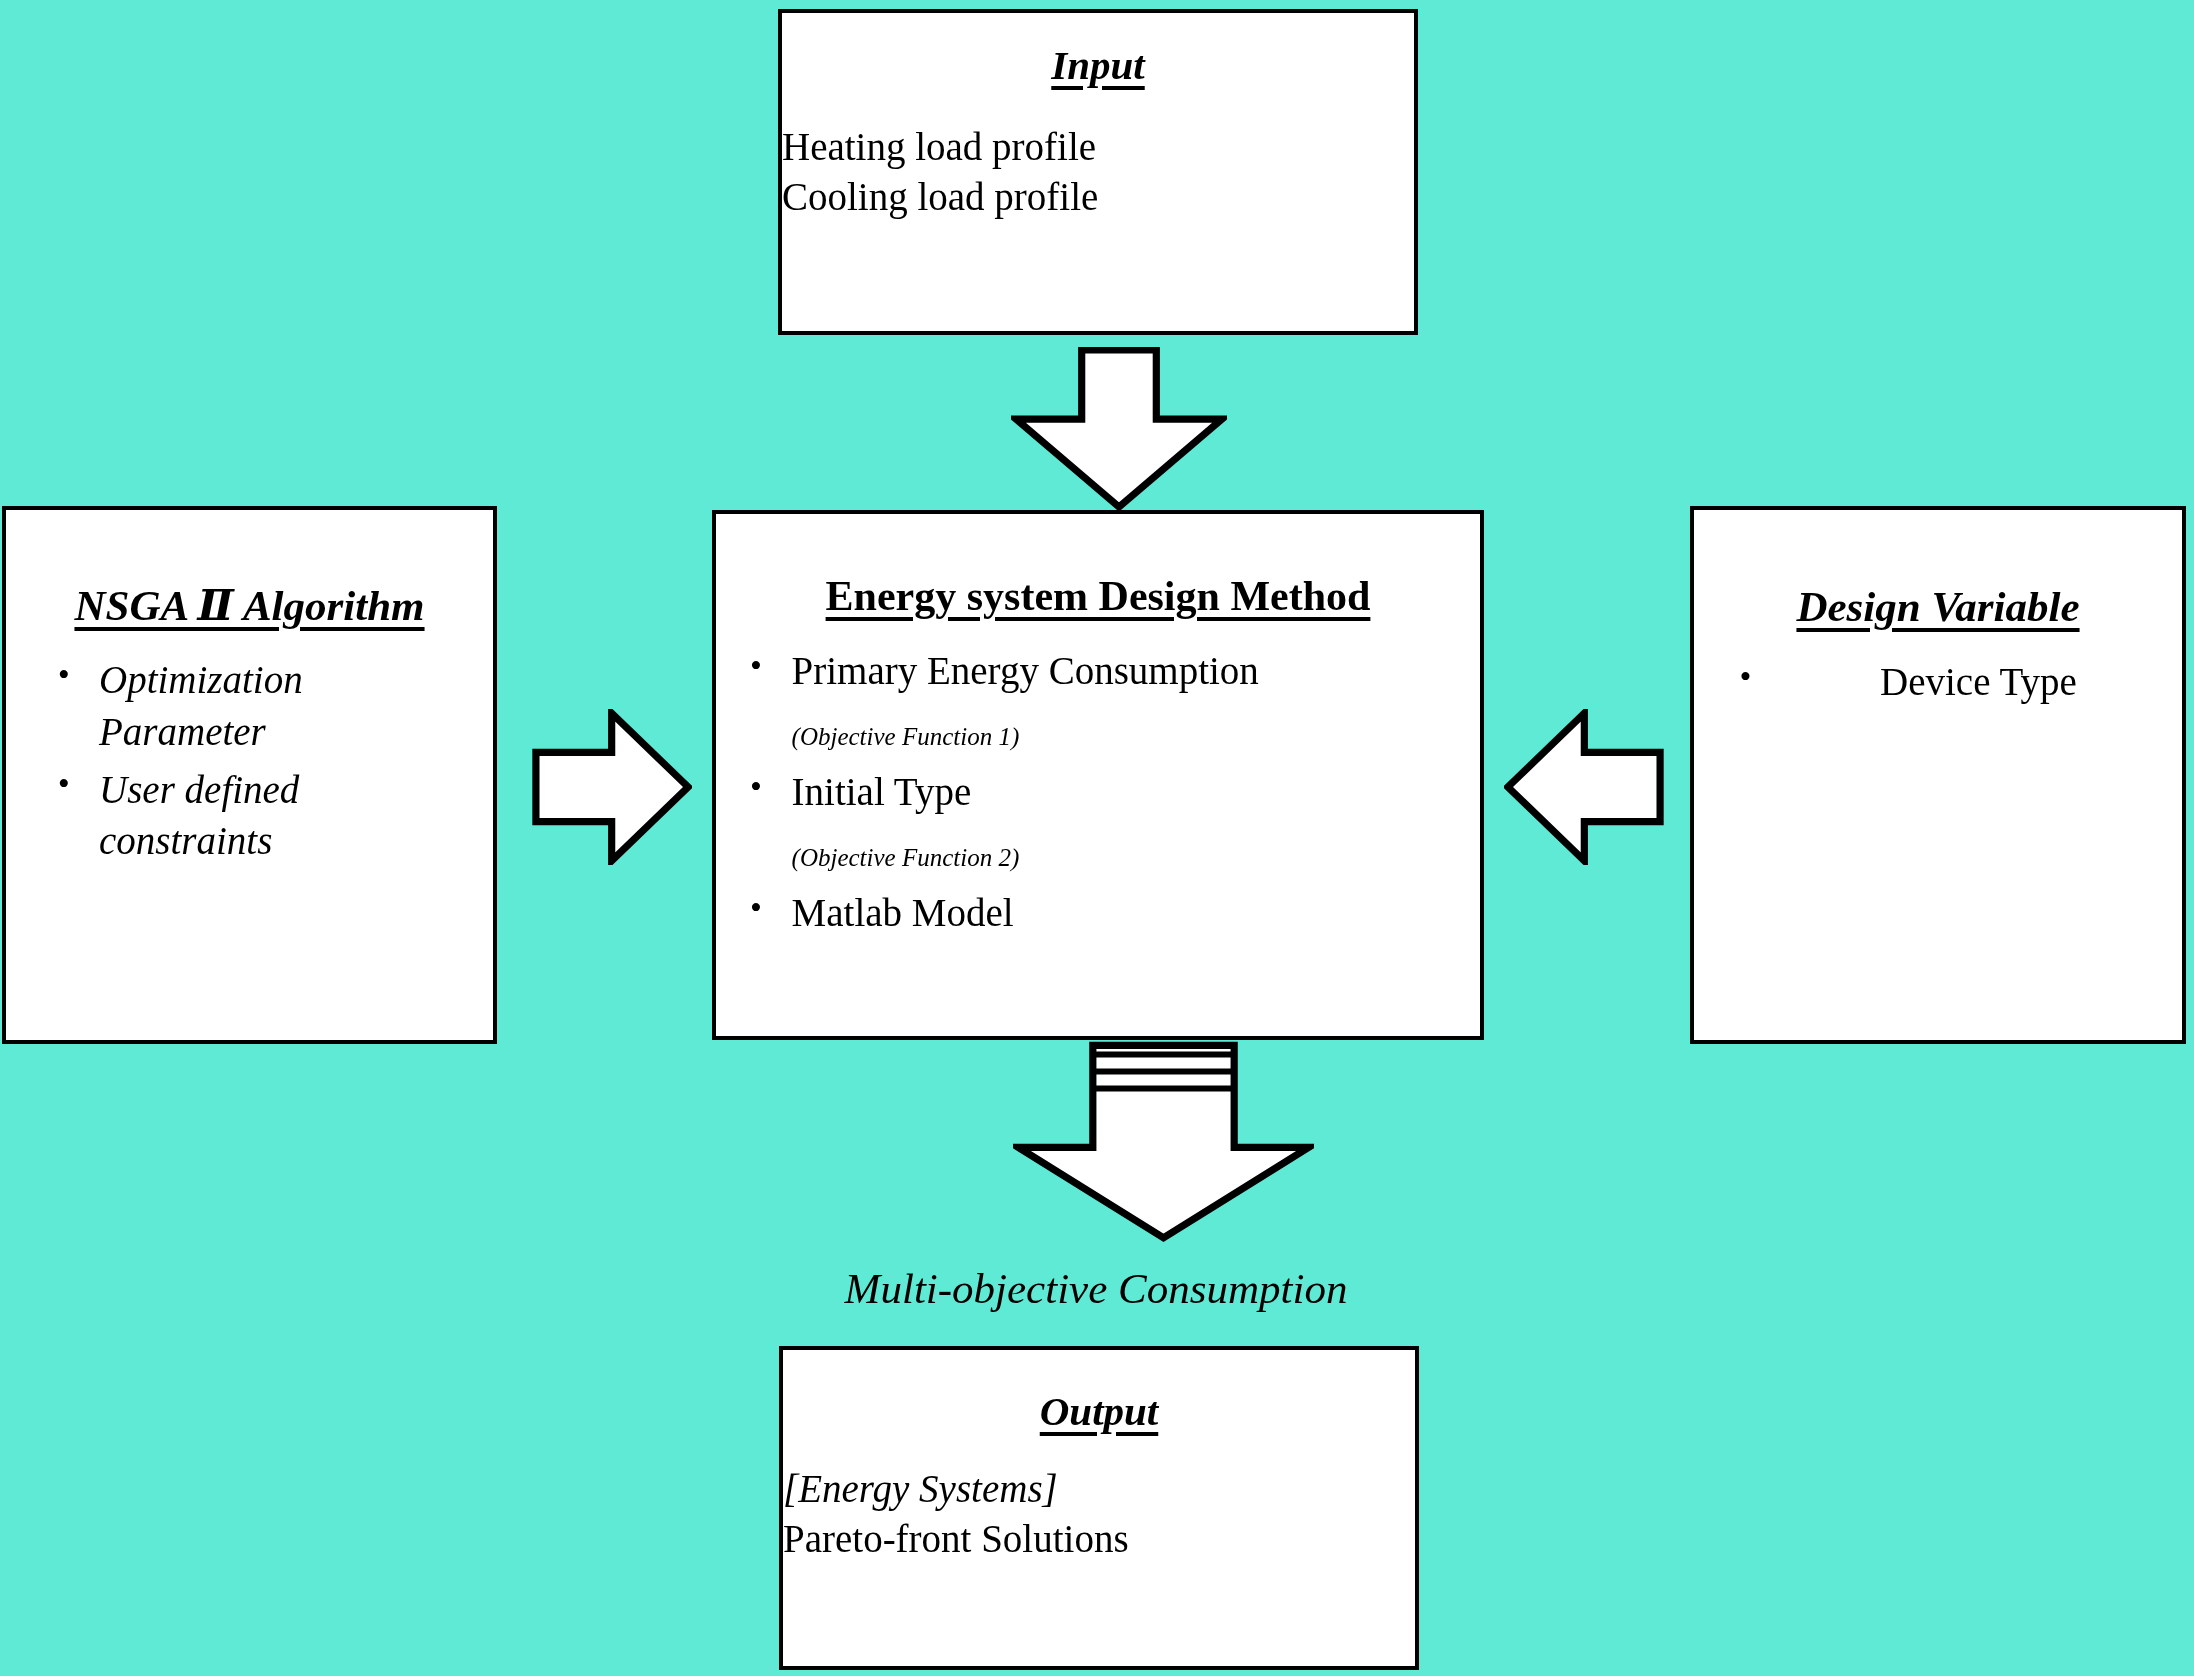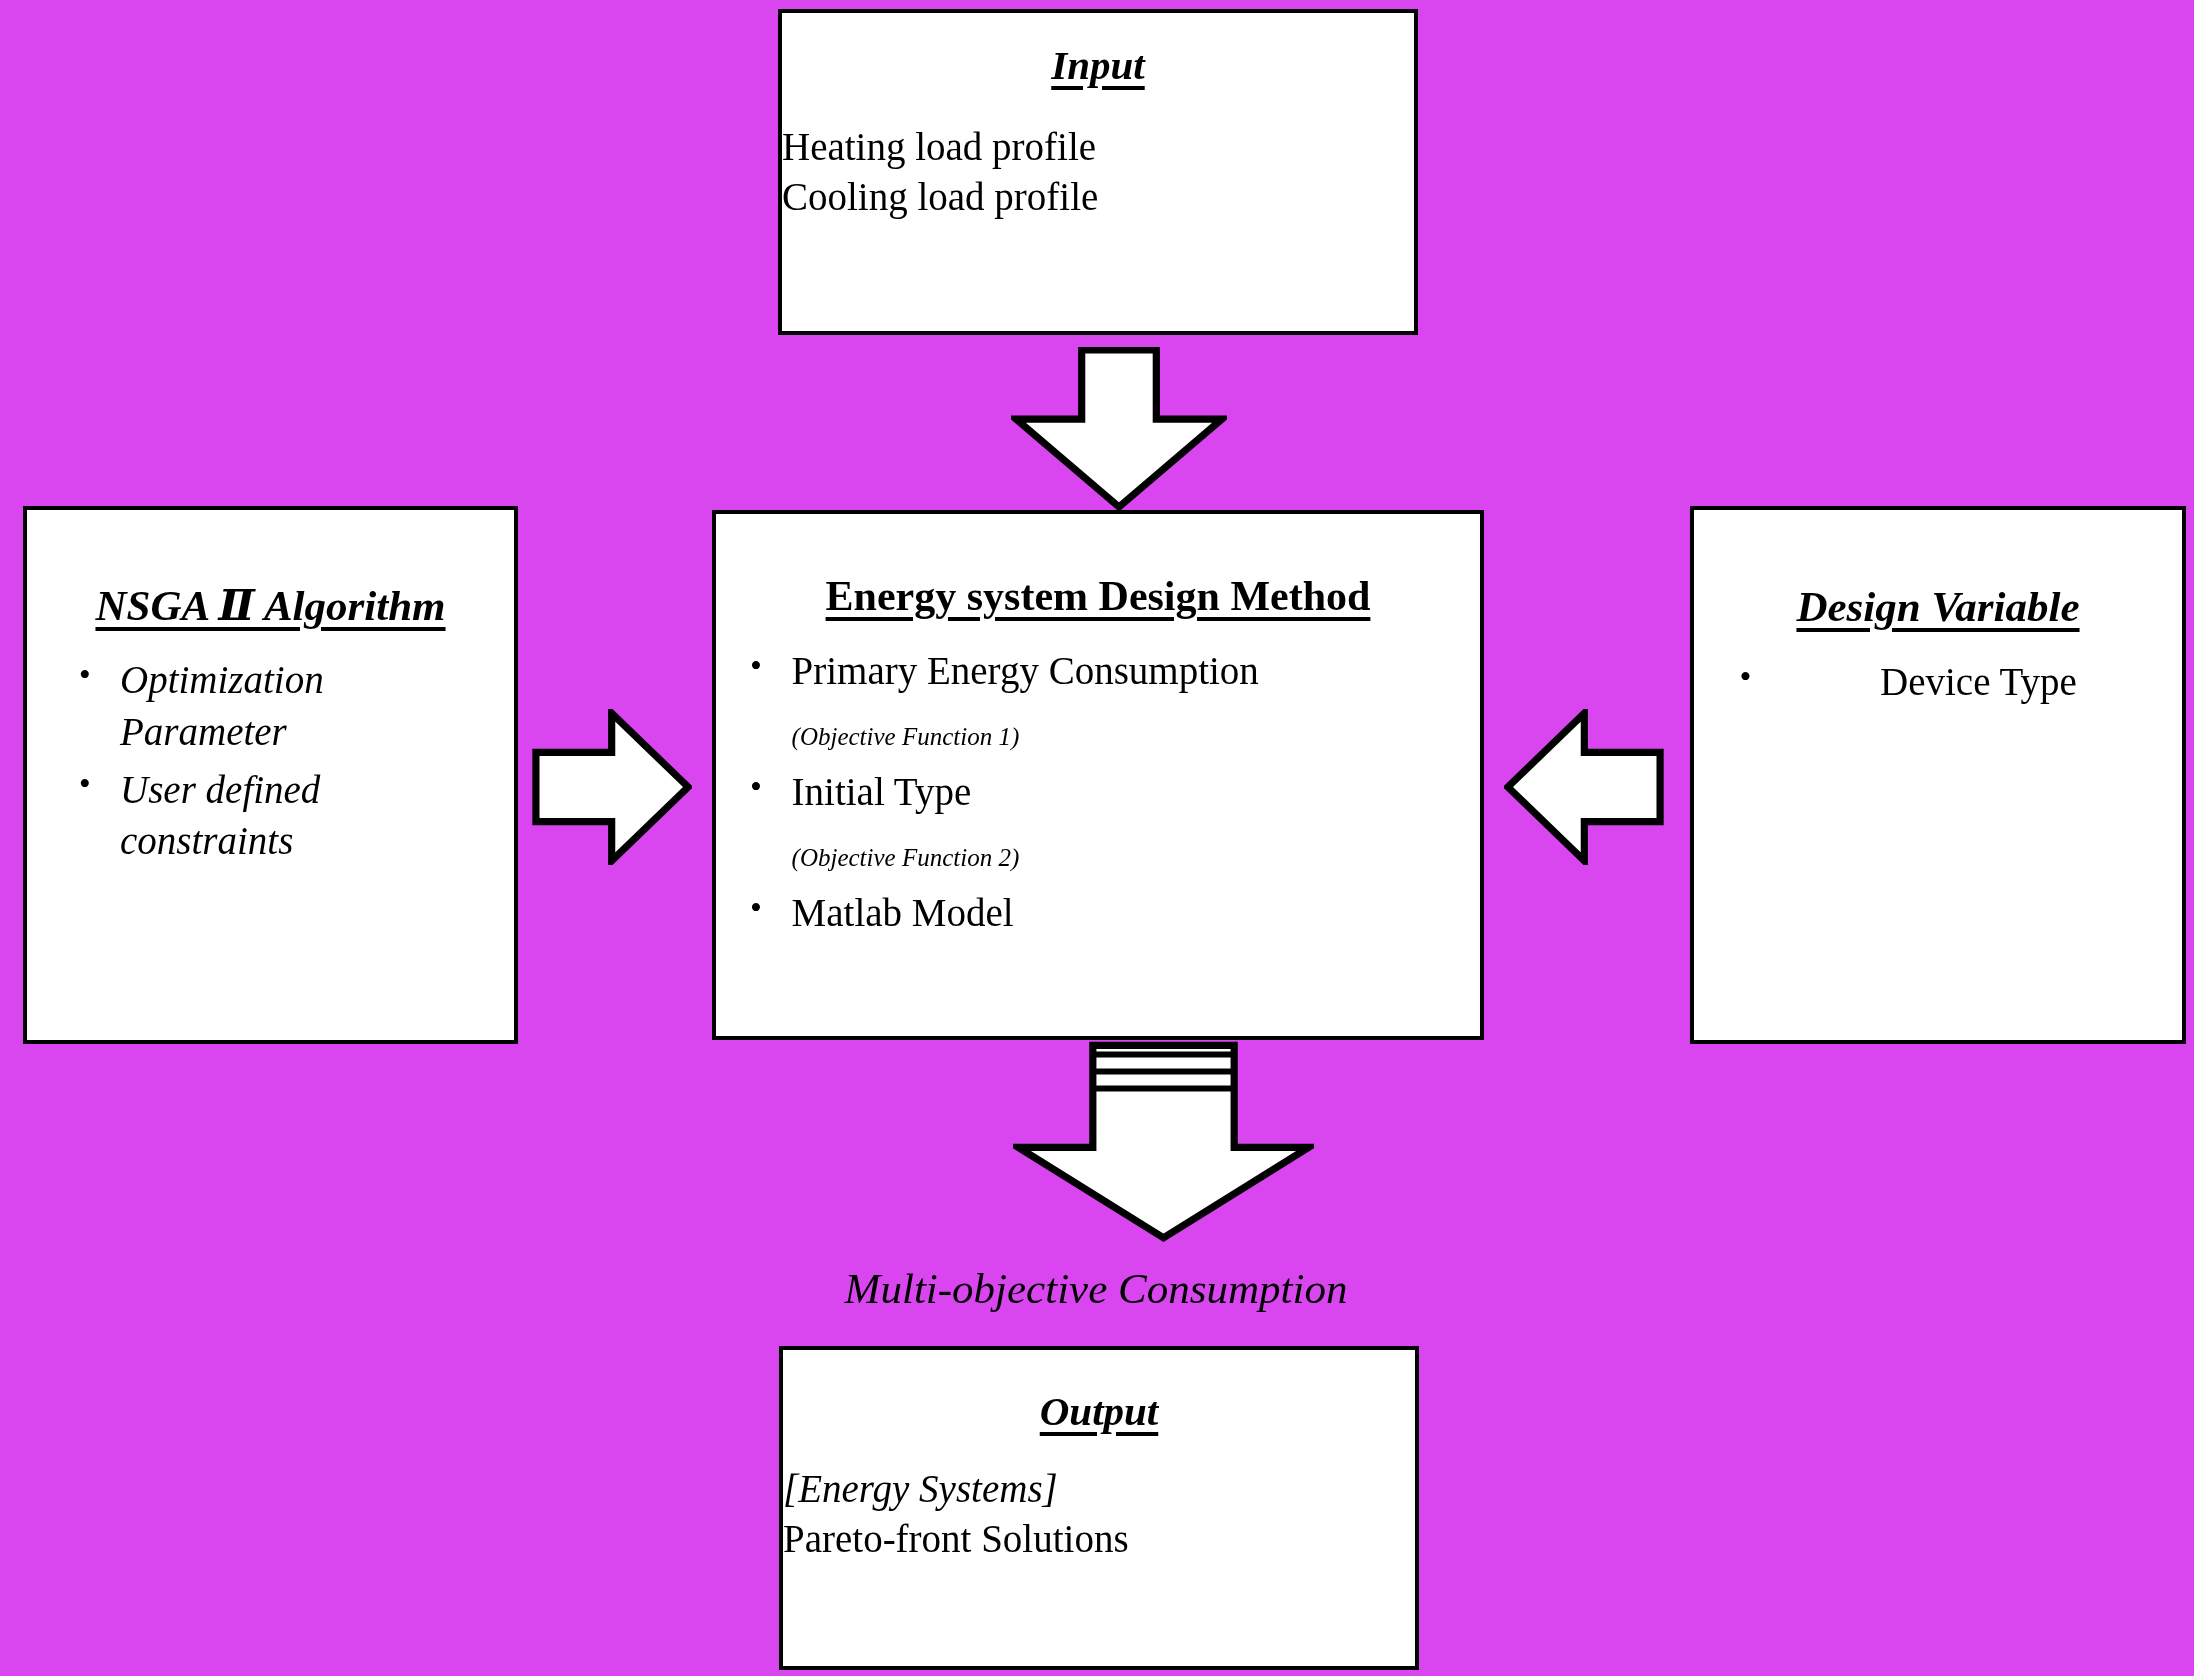--- a/index.html
+++ b/index.html
@@ -4,21 +4,21 @@
 <style>
   html, body {
     margin: 0;
     padding: 0;
     background: #ffffff;
   }
   #canvas {
     position: relative;
     width: 2194px;
     height: 1676px;
-    background: #d946ef;
+    background: #5eead4;
     overflow: hidden;
     font-family: "Liberation Serif", "DejaVu Serif", serif;
     color: #000000;
   }
 
   .box {
     position: absolute;
     border: 4.6px solid #000000;
     background: #ffffff;
     box-sizing: border-box;
@@ -52,21 +52,21 @@
     left: 778px;
     top: 9.2px;
     width: 640px;
     height: 326px;
   }
   #input-box .box-title { margin-top: 30px; }
   #input-box .body { margin-top: 34px; }
 
   
   #nsga-box {
-    left: 23px;
+    left: 2px;
     top: 506px;
     width: 495px;
     height: 538px;
   }
   #nsga-box .box-title {
     margin-top: 72px;
     font-size: 43px;
   }
 
   

